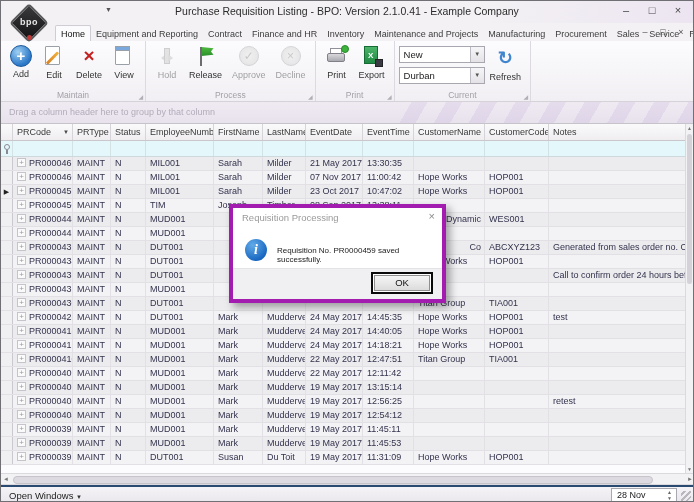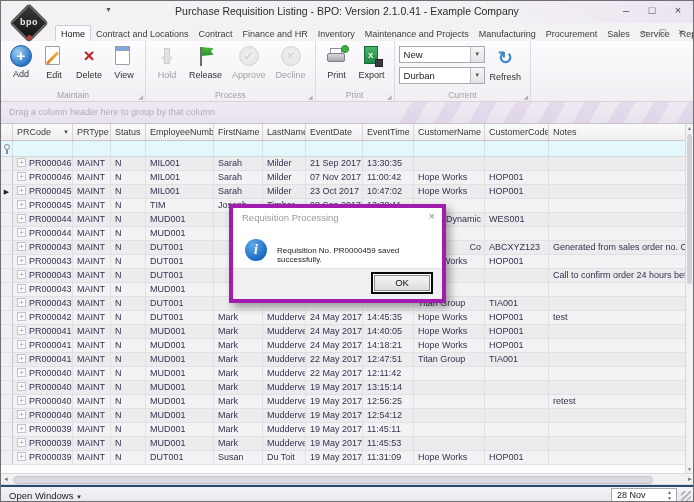--- a/index.html
+++ b/index.html
@@ -141,21 +141,21 @@
     <div class="title">Purchase Requisition Listing - BPO: Version 2.1.0.41 - Example Company</div>
     <div class="winctl">
       <span>–</span>
       <span>□</span>
       <span>×</span>
     </div>
   </div>
 
   <div class="tabs" id="tabs">
       <div class="tab active">Home</div>
-      <div class="tab">Contract and Locations</div>
+      <div class="tab">Equipment and Reporting</div>
       <div class="tab">Contract</div>
       <div class="tab">Finance and HR</div>
       <div class="tab">Inventory</div>
       <div class="tab">Maintenance and Projects</div>
       <div class="tab">Manufacturing</div>
       <div class="tab">Procurement</div>
       <div class="tab">Sales</div>
       <div class="tab">Service</div>
       <div class="tab">Reporting</div>
     </div>
@@ -327,21 +327,21 @@
         <div class="fcell" style="width: 138px;"></div>
       </div>
       <div class="row odd">
         <div class="cell ind" style="width: 12px;"></div>
         <div class="cell" style="width: 60px;"><span class="exp">+</span>PR0000461</div>
         <div class="cell" style="width: 38px;">MAINT</div>
         <div class="cell" style="width: 35px;">N</div>
         <div class="cell" style="width: 68px;">MIL001</div>
         <div class="cell" style="width: 49px;">Sarah</div>
         <div class="cell" style="width: 43px;">Milder</div>
-        <div class="cell" style="width: 57px;">21 Sep 2017</div>
+        <div class="cell" style="width: 57px;">21 May 2017</div>
         <div class="cell" style="width: 51px;">13:30:35</div>
         <div class="cell" style="width: 71px;"></div>
         <div class="cell" style="width: 64px;"></div>
         <div class="cell" style="width: 138px;"></div>
       </div>
       <div class="row even">
         <div class="cell ind" style="width: 12px;"></div>
         <div class="cell" style="width: 60px;"><span class="exp">+</span>PR0000460</div>
         <div class="cell" style="width: 38px;">MAINT</div>
         <div class="cell" style="width: 35px;">N</div>

